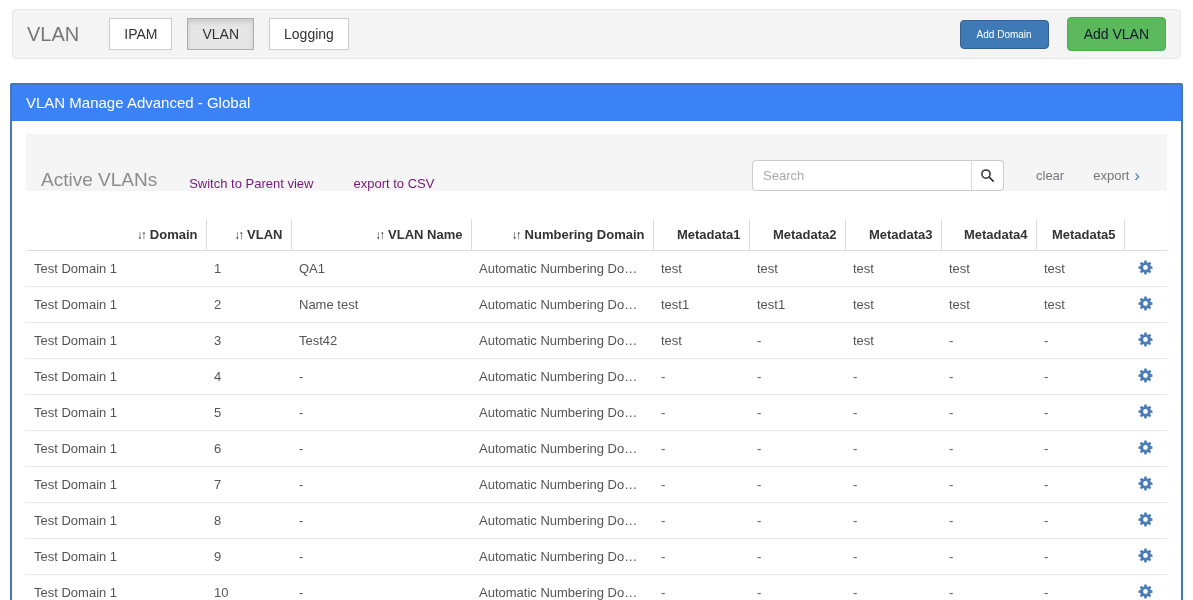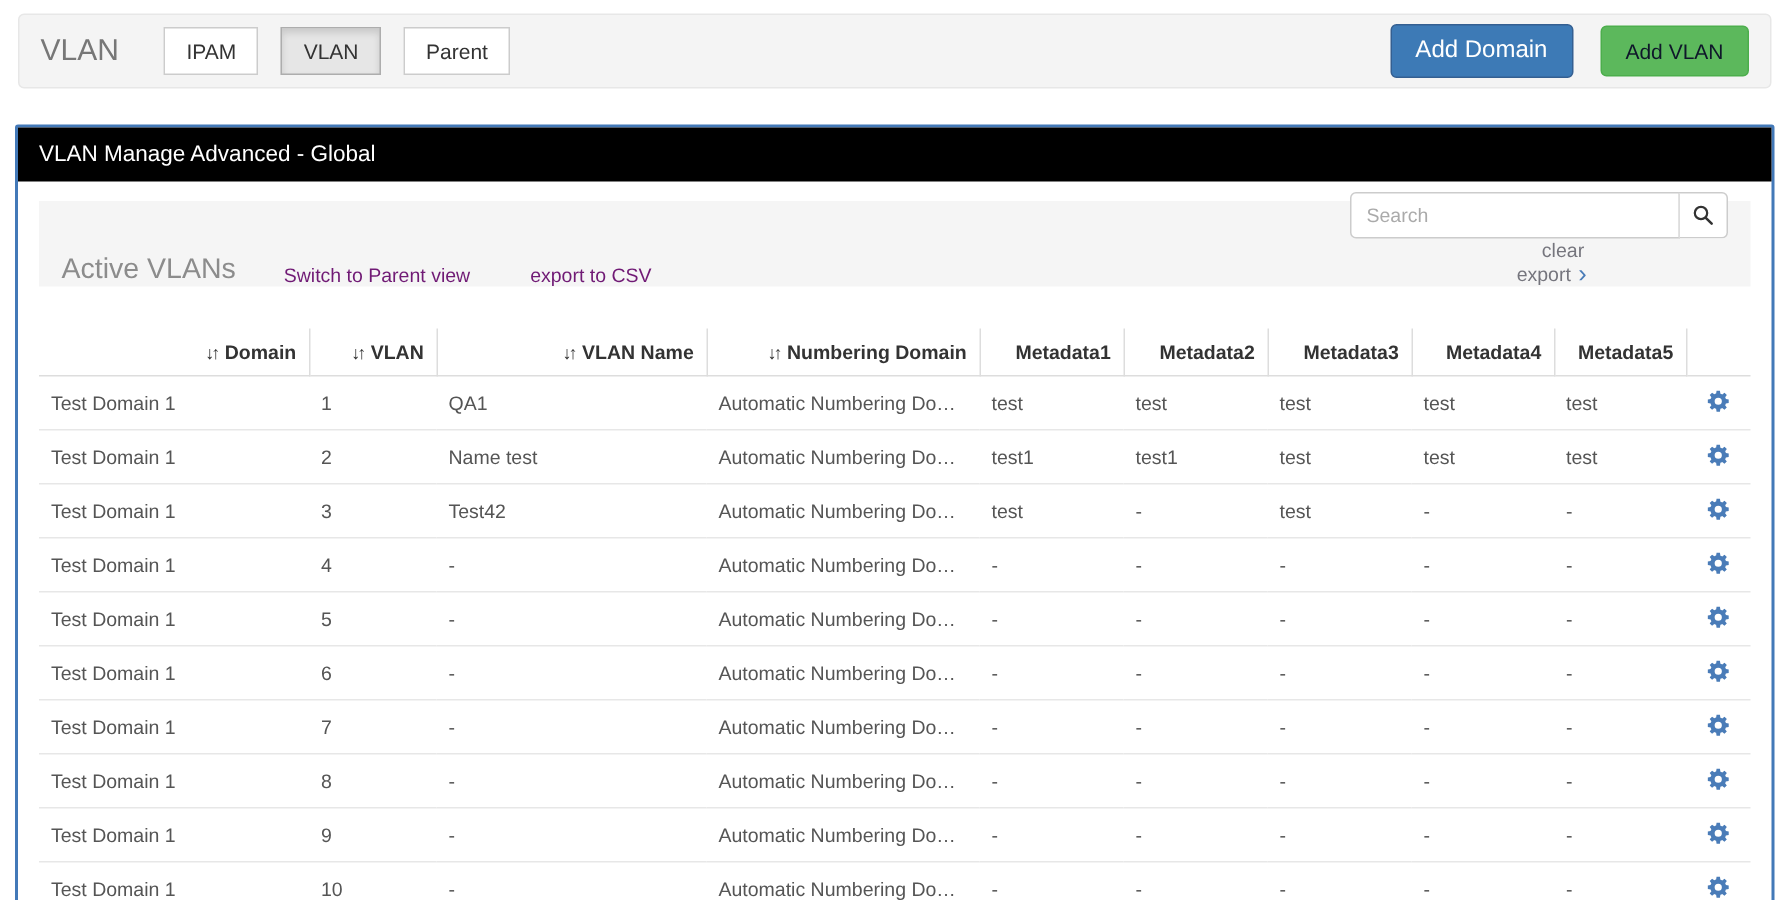--- a/index.html
+++ b/index.html
@@ -36,21 +36,21 @@
     cursor: pointer;
     font-family: inherit;
   }
   .tab-btn.active {
     background: #e6e6e6;
     border-color: #adadad;
     box-shadow: inset 0 3px 5px rgba(0,0,0,.125);
   }
   .topbar-spacer { flex: 1; }
   .btn-primary {
-    font-size: 16px;
+    font-size: 10px;
     color: #fff;
     background: #3d7ab6;
     border: 1px solid #345f91;
     border-radius: 4px;
     padding: 8px 16px;
     cursor: pointer;
     font-family: inherit;
   }
   .btn-success {
     font-size: 14px;
@@ -66,21 +66,21 @@
 
   
   .panel {
     margin: 24px 10px 0 10px;
     border: 2px solid #4379b8;
     border-radius: 2px;
     background: #fff;
     min-height: 560px;
   }
   .panel-heading {
-    background: #000000;
+    background: #3b82f6;
     color: #fff;
     font-size: 15px;
     padding: 9px 14px 10px 14px;
   }
   .panel-body { padding: 13px 14px; }
 
   
   .toolbar {
     background: #f5f5f5;
     height: 57px;
@@ -100,21 +100,21 @@
     margin-right: 40px;
     cursor: pointer;
   }
   .hamburger { display: inline-block; cursor: pointer; margin-right: 10px; }
   .hamburger .bar {
     width: 20px; height: 4px;
     background: #3a3a3a;
     margin: 3px 0;
     border-radius: 1px;
   }
-  .toolbar-right { margin-left: auto; display: flex; align-items: center; flex-direction: column; }
+  .toolbar-right { margin-left: auto; display: flex; align-items: center; }
   .search-group { display: flex; }
   .search-input {
     width: 220px; height: 31px;
     border: 1px solid #ccc;
     border-radius: 4px 0 0 4px;
     padding: 0 10px;
     font-size: 13px;
     color: #555;
     background: #fff;
     font-family: inherit;
@@ -185,21 +185,21 @@
   .gear-cell { text-align: center; padding: 8px 4px !important; }
   .gear-icon-wrap { display: inline-block; cursor: pointer; line-height: 0; }
 </style>
 </head>
 <body>
 
 <div class="topbar">
   <span class="topbar-title">VLAN</span>
   <button class="tab-btn">IPAM</button>
   <button class="tab-btn active">VLAN</button>
-  <button class="tab-btn">Parent</button>
+  <button class="tab-btn">Logging</button>
   <span class="topbar-spacer"></span>
   <button class="btn-primary">Add Domain</button>
   <button class="btn-success">Add VLAN</button>
 </div>
 
 <div class="panel">
   <div class="panel-heading">VLAN Manage Advanced - Global</div>
   <div class="panel-body">
 
     <div class="toolbar">

